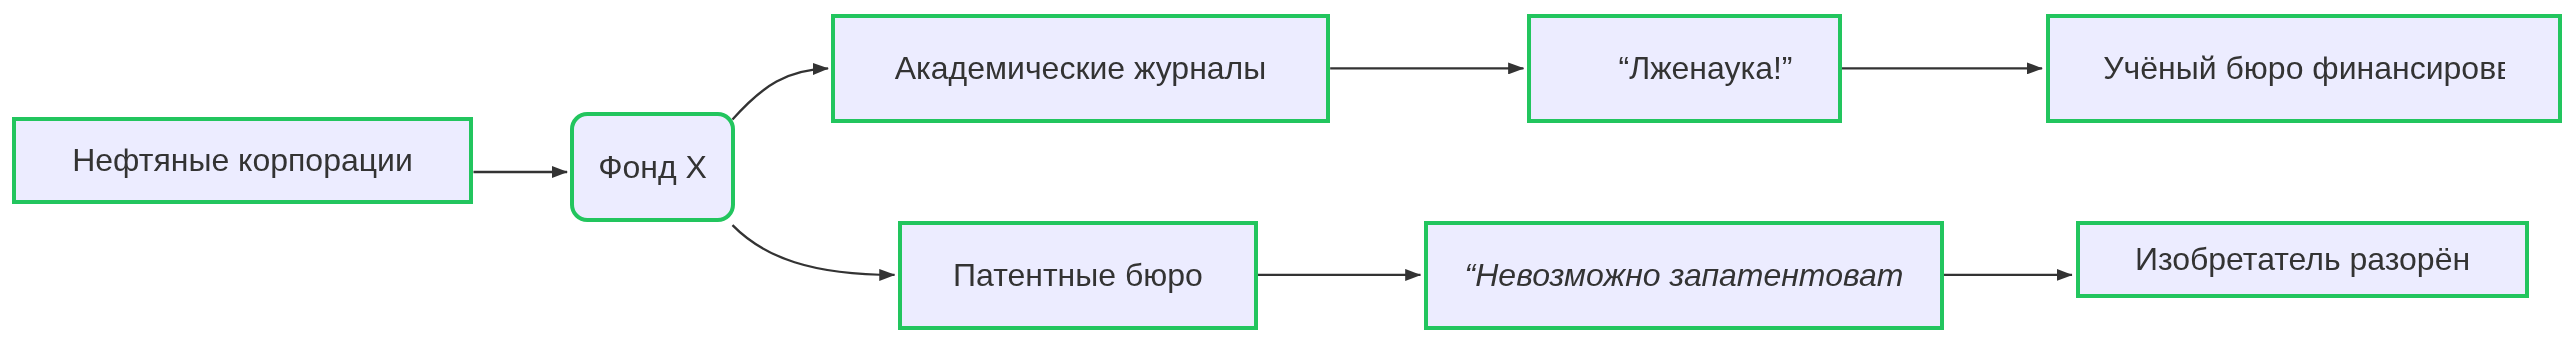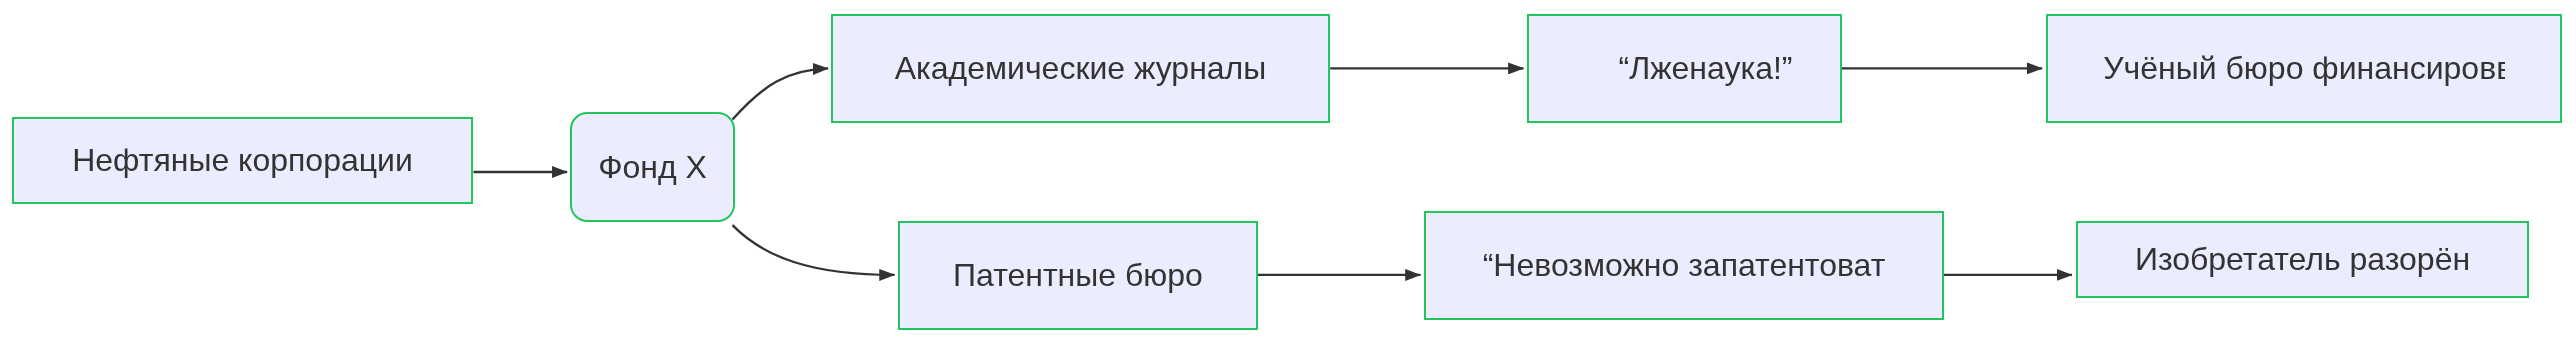--- a/index.html
+++ b/index.html
@@ -19,21 +19,21 @@
     position: absolute;
     left: 0;
     top: 0;
     width: 2576px;
     height: 346px;
   }
   .node {
     position: absolute;
     box-sizing: border-box;
     background: #ECECFF;
-    border: 2px solid #22c55e;
+    border: 4px solid #22c55e;
     color: #333333;
     font-size: 32px;
     line-height: 1.2;
     display: flex;
     align-items: center;
     justify-content: center;
     white-space: nowrap;
     overflow: hidden;
     text-align: center;
   }
@@ -46,21 +46,21 @@
     overflow: hidden;
     white-space: nowrap;
   }
   
   #n-oil      { left: 12px;   top: 117px; width: 461px; height: 87px; align-items: center; }
   #n-fund     { left: 570px;  top: 112px; width: 165px; height: 110px; }
   #n-journals { left: 831px; top: 14px;  width: 499px; height: 109px; }
   #n-pseudo   { left: 1527px; top: 14px;  width: 315px; height: 109px; padding-left: 42px; }
   #n-defund   { left: 2046px; top: 14px;  width: 516px; height: 109px; }
   #n-patent   { left: 898px; top: 221px; width: 360px; height: 109px; }
-  #n-impos    { left: 1424px; top: 211px; width: 520px; height: 109px; }
+  #n-impos    { left: 1424px; top: 221px; width: 520px; height: 109px; font-style: italic; }
   #n-broke    { left: 2076px; top: 221px; width: 453px; height: 77px; }
 </style>
 </head>
 <body>
 
 <div id="canvas">
 
   <svg id="edges-layer" viewBox="0 0 3877 521" xmlns="http://www.w3.org/2000/svg">
     <defs>
       <marker id="arrow" viewBox="0 0 24 18" refX="23" refY="9" markerWidth="24" markerHeight="18" markerUnits="userSpaceOnUse" orient="auto">

